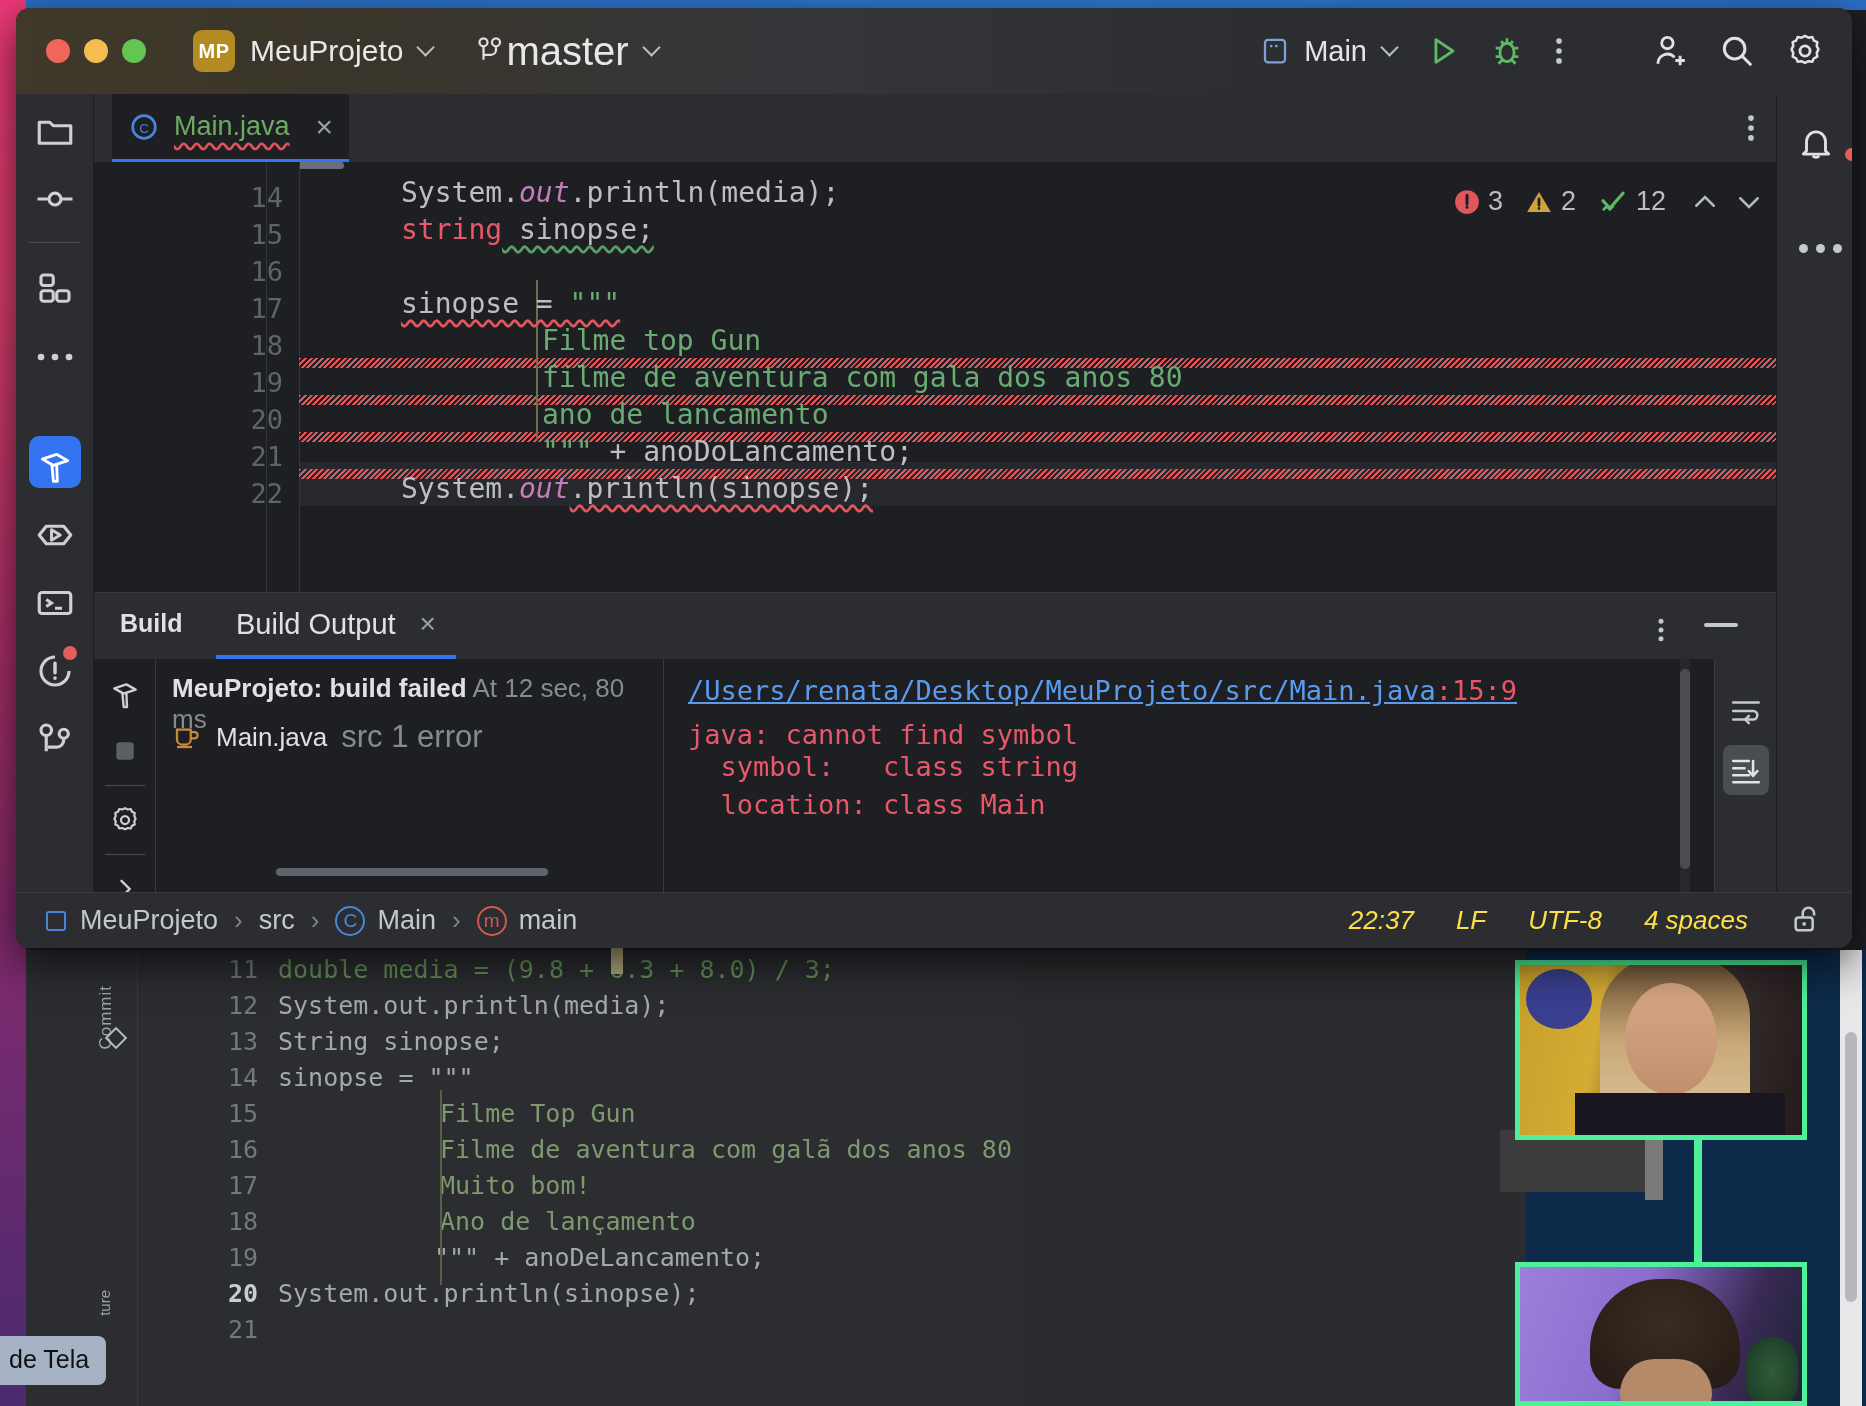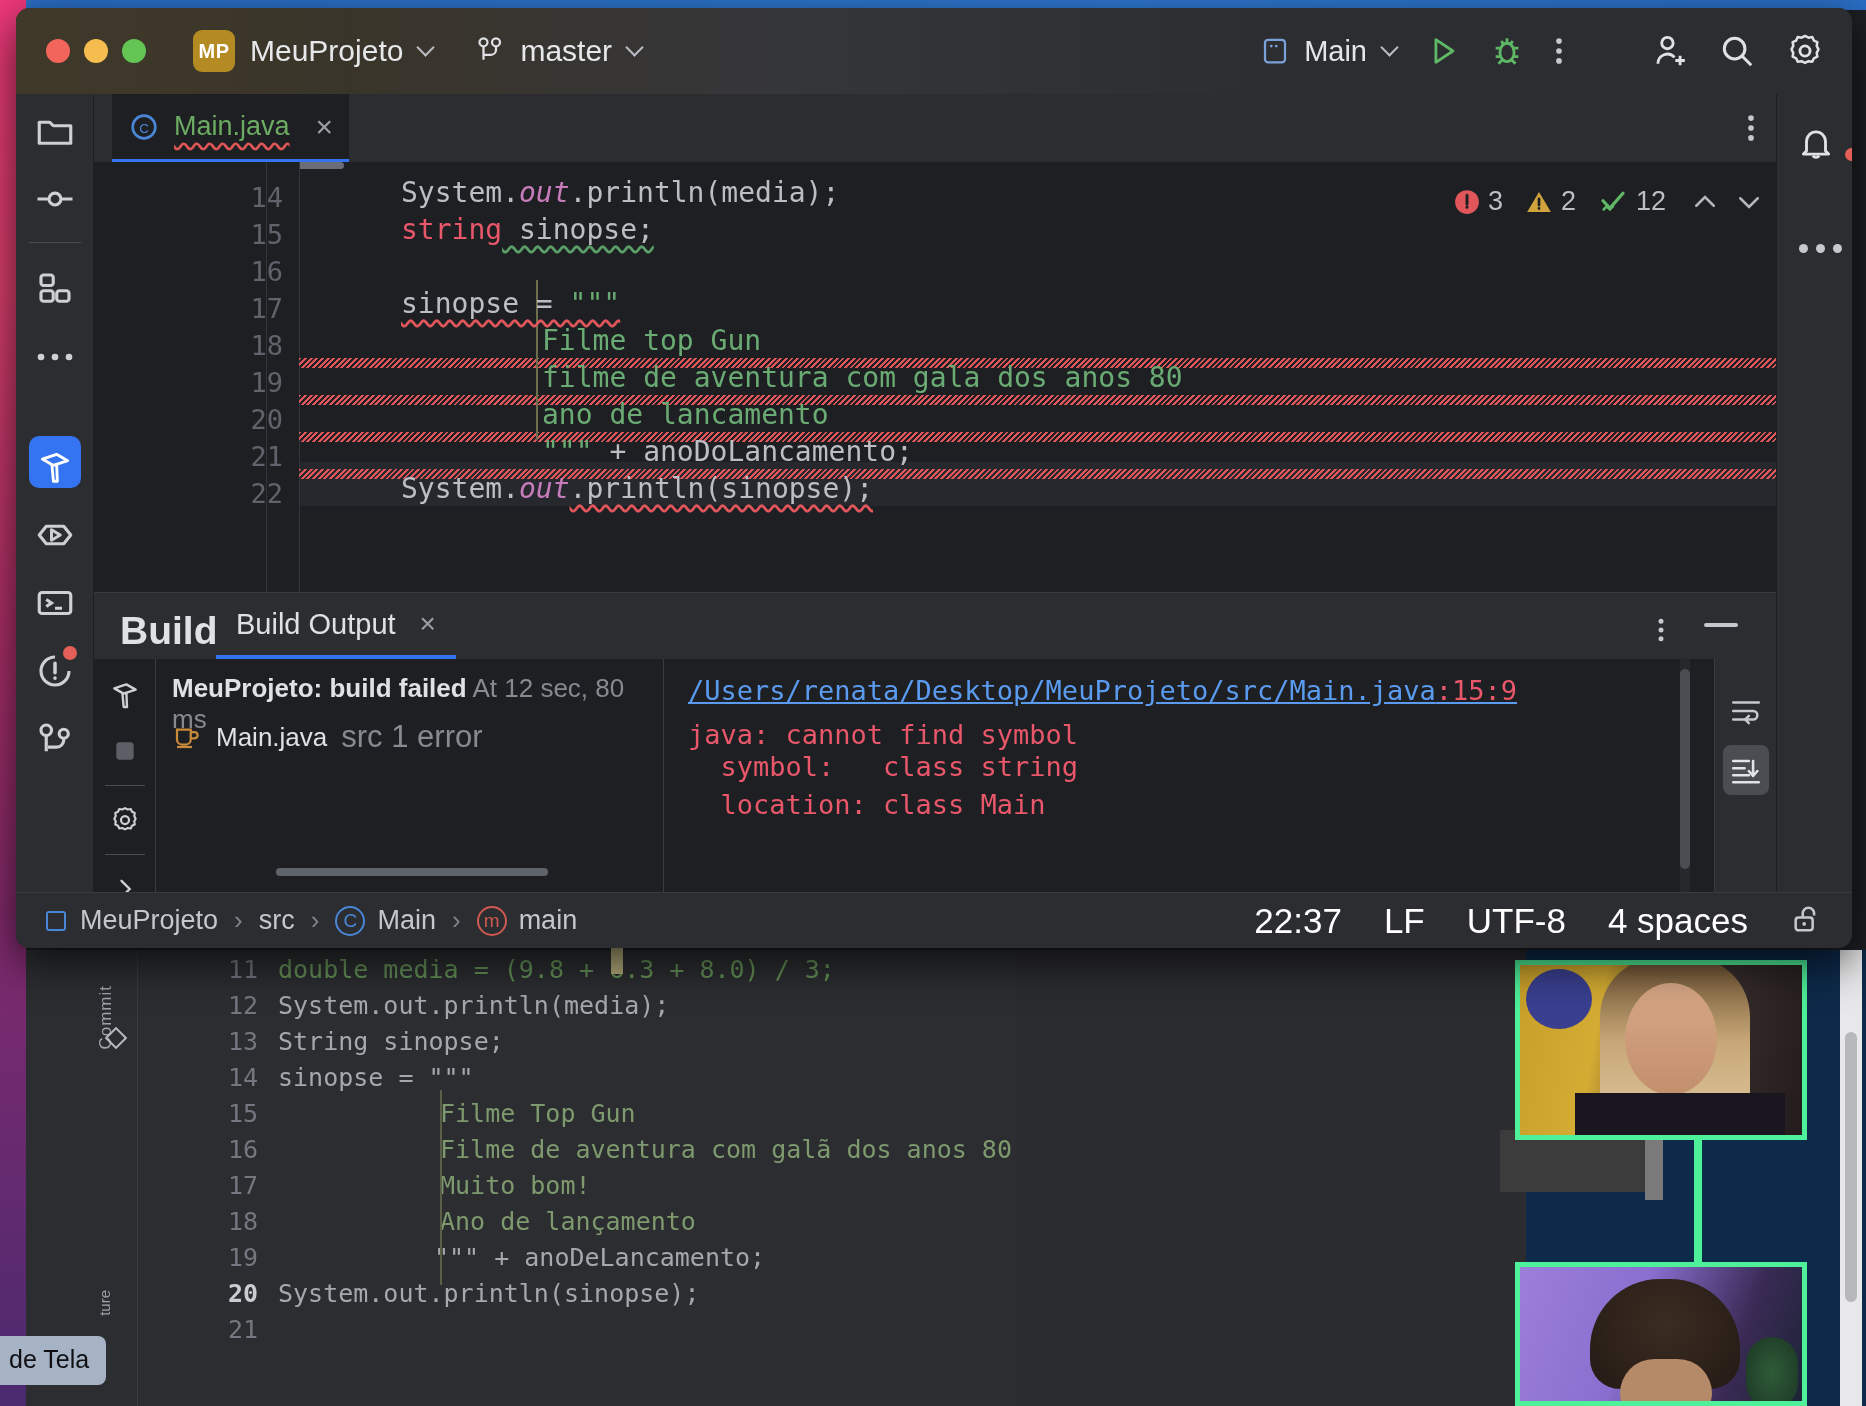--- a/index.html
+++ b/index.html
@@ -155,21 +155,21 @@
     display:flex; align-items:center; justify-content:center;
     margin-left: 33px; letter-spacing: .5px;
   }
   #proj-name { color:#e6e8ea; font-size: 30px; margin-left: 15px; }
   .chev-sm {
     display:inline-block; width:13px;height:13px;
     border-right:2.5px solid #b9bdc4; border-bottom:2.5px solid #b9bdc4;
     transform: rotate(45deg); margin-left: 16px; position: relative; top:-4px;
   }
   #branch-wrap { display:flex; align-items:center; margin-left: 44px; }
-  #branch-name { color:#e6e8ea; font-size: 30px; margin-left: 14px; }
+  #branch-name { color:#e6e8ea; font-size: 40px; }
   #title-right { margin-left: auto; display:flex; align-items:center; padding-right: 28px; }
   #run-config { display:flex; align-items:center; }
   #run-config-name { color:#e3e5e8; font-size:29px; margin-left:14px; }
   .tbtn { margin-left: 30px; display:flex; align-items:center; justify-content:center; }
 
   
   #rail {
     position: absolute; left: 0; top: 86px; width: 78px; bottom: 0;
     background: #2b2d30; border-right: 1px solid #1e1f22;
   }
@@ -253,21 +253,21 @@
   #bell-dot { position:absolute; left:48px; top:24px; width:13px;height:13px;border-radius:50%;background:#e35f57; }
   #dots-right { position:absolute; left:22px; top:150px; display:flex; gap:8px; }
   .dot3 { width:9px;height:9px;border-radius:50%;background:#c5c8cc; }
 
   
   #build {
     position:absolute; left:78px; top:584px; right:76px; height:300px;
     background:#1e1f22; border-top:1px solid #393b40;
   }
   #build-header { position:absolute; left:0; top:0; right:0; height:66px; background:#2b2d30; }
-  #build-title { position:absolute; left:26px; top:16px; color:#dfe1e5; font-size:39px; font-weight:bold; }
+  #build-title { position:absolute; left:26px; top:16px; color:#dfe1e5; font-size:25px; font-weight:bold; }
   #build-tab { position:absolute; left:122px; top:0; height:66px; display:flex; align-items:center;
     padding: 0 20px; border-bottom:4px solid #3574f0; }
   #build-tab-label { color:#dfe1e5; font-size:29px; }
   #build-tab-close { color:#9aa0a6; font-size:28px; margin-left:24px; }
   #build-more { position:absolute; right:110px; top:22px; }
   #build-min { position:absolute; right:38px; top:30px; width:34px; height:4px; background:#c5c8cc; border-radius:2px; }
 
   #build-rail { position:absolute; left:0; top:66px; width:62px; bottom:0;
     background:#1e1f22; border-right:1px solid #393b40; }
   .brail { width:62px; height:56px; display:flex; align-items:center; justify-content:center; }
@@ -305,21 +305,21 @@
 
   
   #statusbar {
     position:absolute; left:0; bottom:0; right:0; height:56px;
     background:#2b2d30; border-top:1px solid #393b40; display:flex; align-items:center;
   }
   #crumbs { display:flex; align-items:center; margin-left:30px; }
   #crumbs .c { color:#c4c7cc; font-size:27px; }
   #crumbs .sep { color:#80848b; font-size:26px; margin:0 16px; }
   #status-right { margin-left:auto; display:flex; align-items:center; padding-right:28px; }
-  #status-right .s { color:#ffffff; font-size:35px; margin-left:42px; }
+  #status-right .s { color:#fde047; font-size:26px; margin-left:42px;font-style:italic; }
 
   .sq-badge { width:20px;height:20px;border:2px solid #4a86d8; border-radius:3px; }
   .circ-c { width:30px;height:30px;border:2px solid #4a86d8;border-radius:50%;
     color:#4a86d8;font-size:19px;display:flex;align-items:center;justify-content:center; }
   .circ-m { width:30px;height:30px;border:2px solid #d05a52;border-radius:50%;
     color:#d05a52;font-size:19px;display:flex;align-items:center;justify-content:center; }
 </style>
 </head>
 <body>
 

